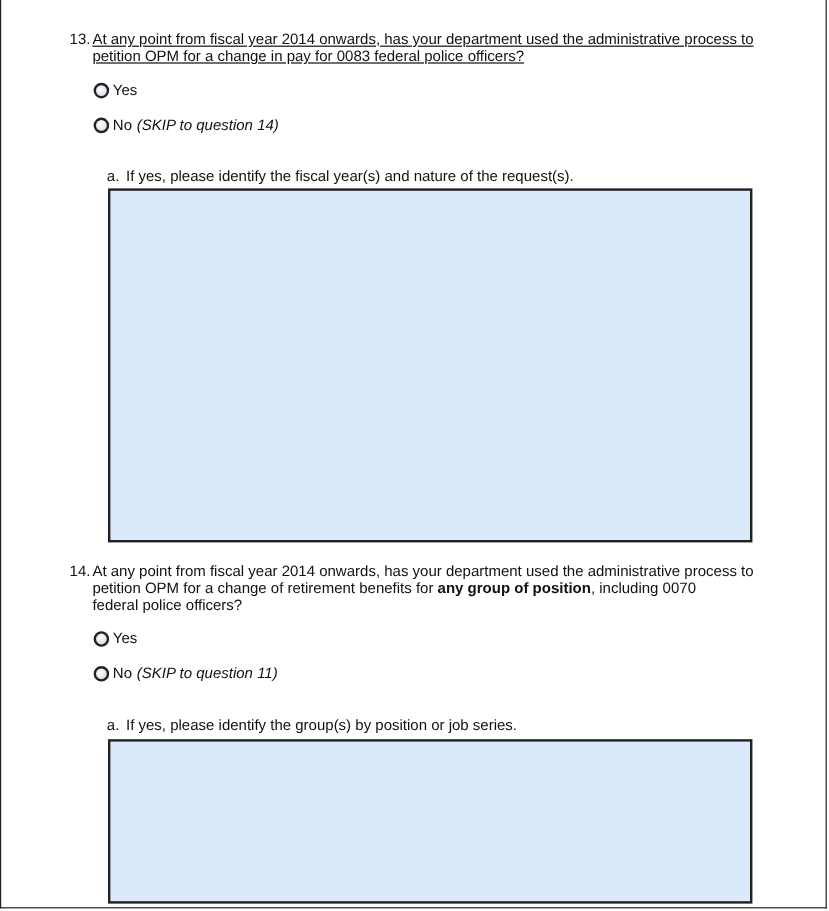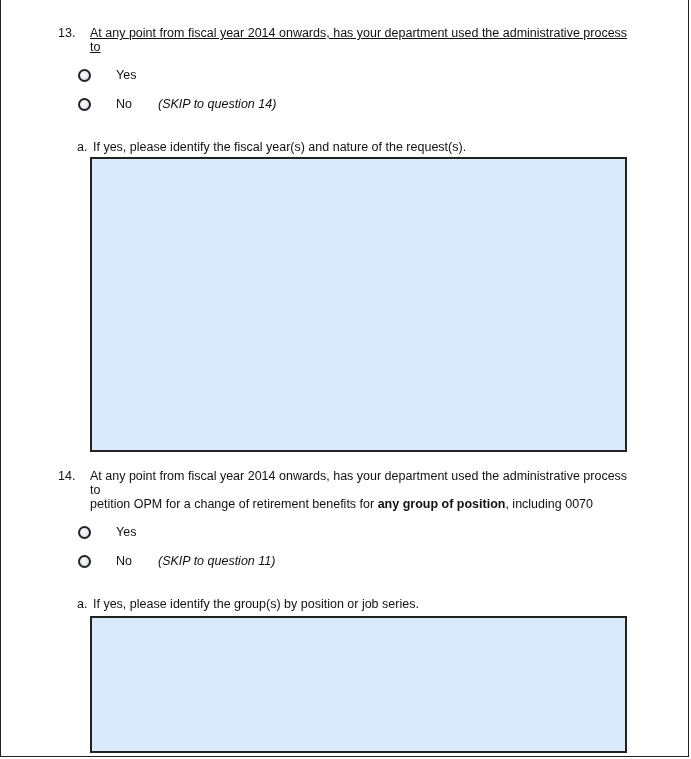--- a/index.html
+++ b/index.html
@@ -8,44 +8,45 @@
       font-family: "Liberation Sans", sans-serif; font-size: 12.5px; color: #111;
       position: relative;
     }
     .page {
       position: absolute; left: 0; top: -2px; width: 689px; height: 759px;
       border-left: 1px solid #222; border-right: 1px solid #222; border-bottom: 1px solid #222;
       box-sizing: border-box;
     }
     .question { position: absolute; left: 58px; width: 580px; line-height: 14px; }
     .qnum { position: absolute; left: 0; top: 0; }
-    .qtext { margin-left: 32px; display: block; }
-    .option { position: absolute; left: 78px; display: flex; align-items: center; height: 16px; gap: 22px; }
+    .qtext { margin-left: 19px; display: block; }
+    .option { position: absolute; left: 78px; display: flex; align-items: center; height: 16px; }
     .radio {
       width: 9px; height: 9px; border-radius: 50%;
       border: 2px solid #222; background: radial-gradient(circle at 40% 40%, #ffffff 0%, #dfe6ee 60%, #b9c4cf 100%);
       margin-right: 3px; box-sizing: content-box;
     }
     .skip { font-style: italic; margin-left: 4px; }
-    .sub { position: absolute; left: 77px; line-height: 14px; }
+    .sub { position: absolute; left: 89px; line-height: 14px; }
     .sub .letter { display: inline-block; width: 16px; }
     .answer-box {
       position: absolute; left: 90px; width: 537px;
       background: #dbeafb; border: 2px solid #222; box-sizing: border-box;
     }
     b { font-weight: bold; }
   </style>
 </head>
 <body>
 
 <div class="page"></div>
 
 <div class="question" style="top:26px;text-decoration:underline;">
   <span class="qnum">13.</span>
   <span class="qtext">At any point from fiscal year 2014 onwards, has your department used the administrative process to</span>
+  <span class="qtext">petition OPM for a change in pay for 0083 federal police officers?</span>
 </div>
 
 <div class="option" style="top:67px;">
   <span class="radio"></span>
   <span>Yes</span>
 </div>
 <div class="option" style="top:96px;">
   <span class="radio"></span>
   <span>No</span>
   <span class="skip">(SKIP to question 14)</span>
@@ -53,20 +54,21 @@
 
 <div class="sub" style="top:140px;">
   <span class="letter">a.</span><span>If yes, please identify the fiscal year(s) and nature of the request(s).</span>
 </div>
 <div class="answer-box" style="top:157px; height:295px;"></div>
 
 <div class="question" style="top:469px;">
   <span class="qnum">14.</span>
   <span class="qtext">At any point from fiscal year 2014 onwards, has your department used the administrative process to</span>
   <span class="qtext"><span>petition OPM for a change of retirement benefits for </span><b>any group of position</b><span>, including 0070</span></span>
+  <span class="qtext">federal police officers?</span>
 </div>
 
 <div class="option" style="top:524px;">
   <span class="radio"></span>
   <span>Yes</span>
 </div>
 <div class="option" style="top:553px;">
   <span class="radio"></span>
   <span>No</span>
   <span class="skip">(SKIP to question 11)</span>

